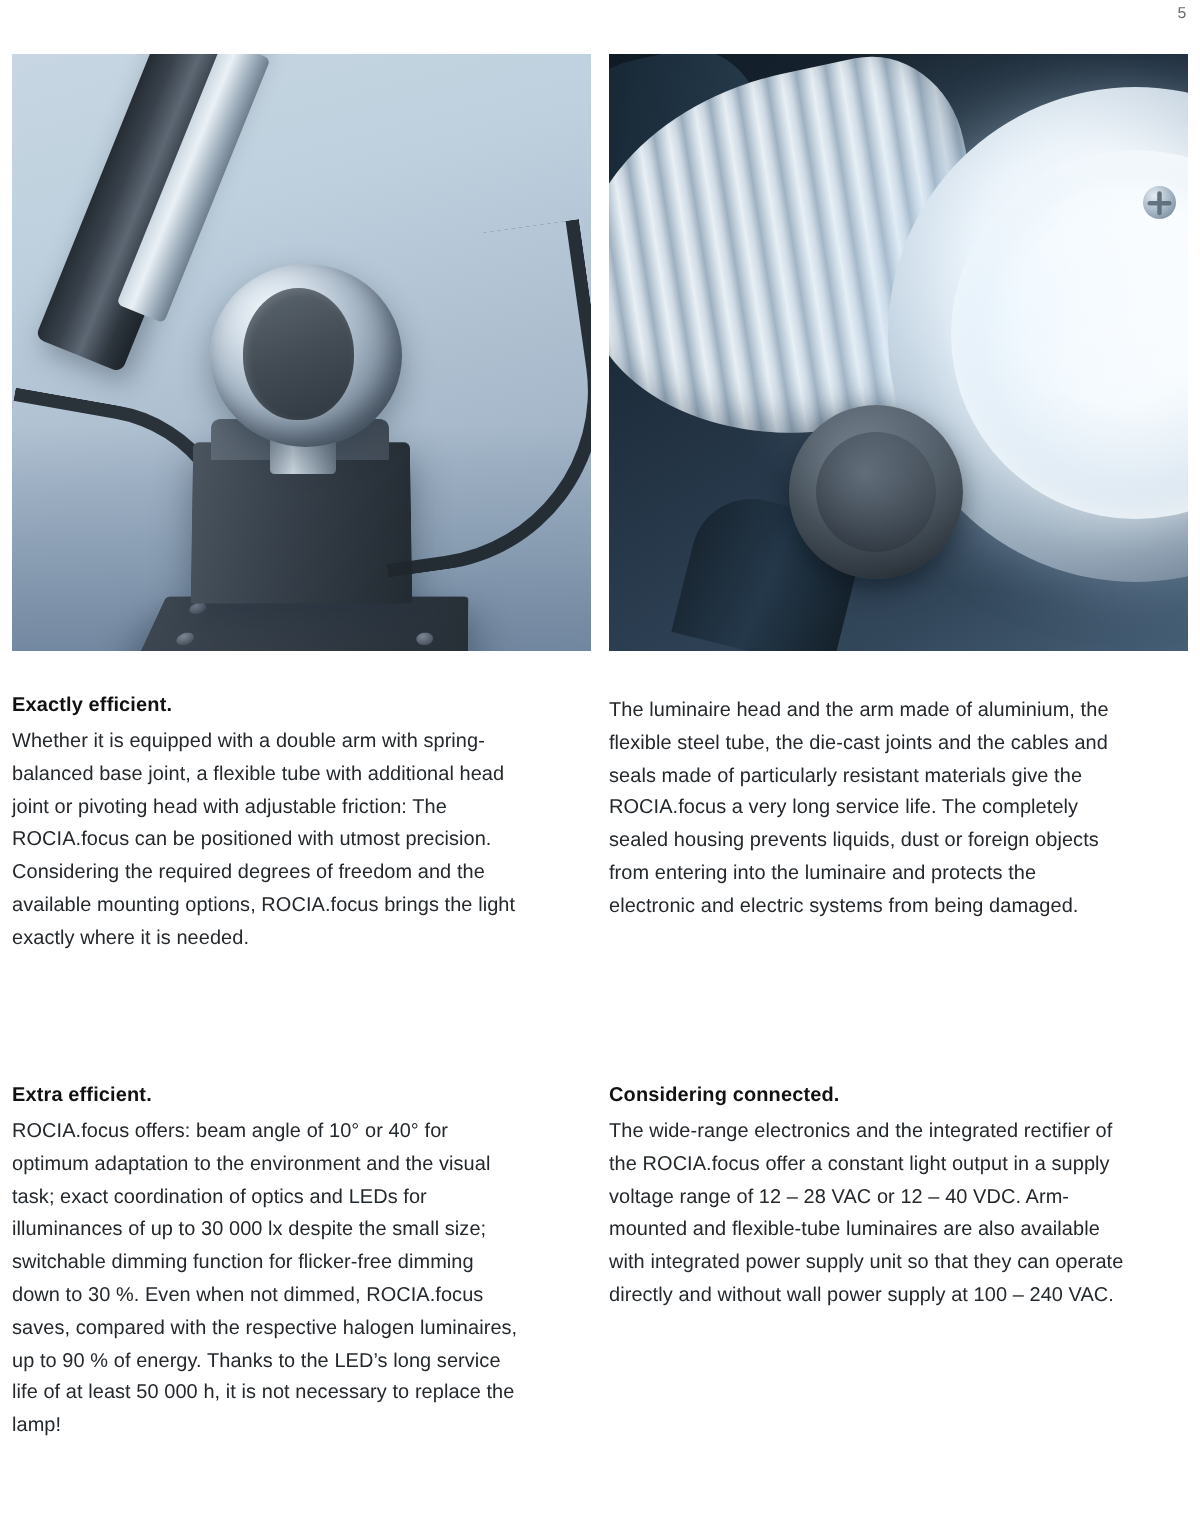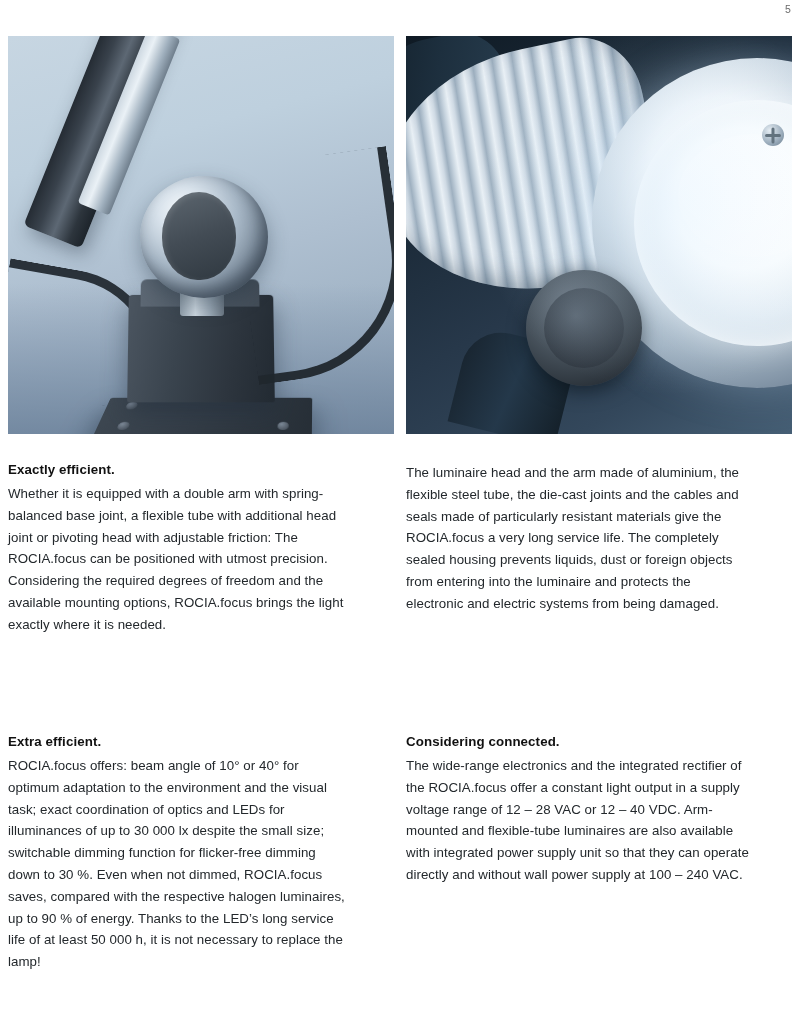--- a/index.html
+++ b/index.html
@@ -286,21 +286,21 @@
     letter-spacing: 0.1px;
   }
   .block-body {
     font-size: 13.3px;
     line-height: 21.8px;
     color: #23282c;
     margin: 0;
     letter-spacing: 0.05px;
   }
   .pos-r1 { top: 0; }
-  .pos-r2 { top: 272px; }
+  .pos-r2 { top: 260px; }
 </style>
 </head>
 <body>
 
 <div class="page">
 
   <div class="page-number">5</div>
 
   <div class="images-row">
 

